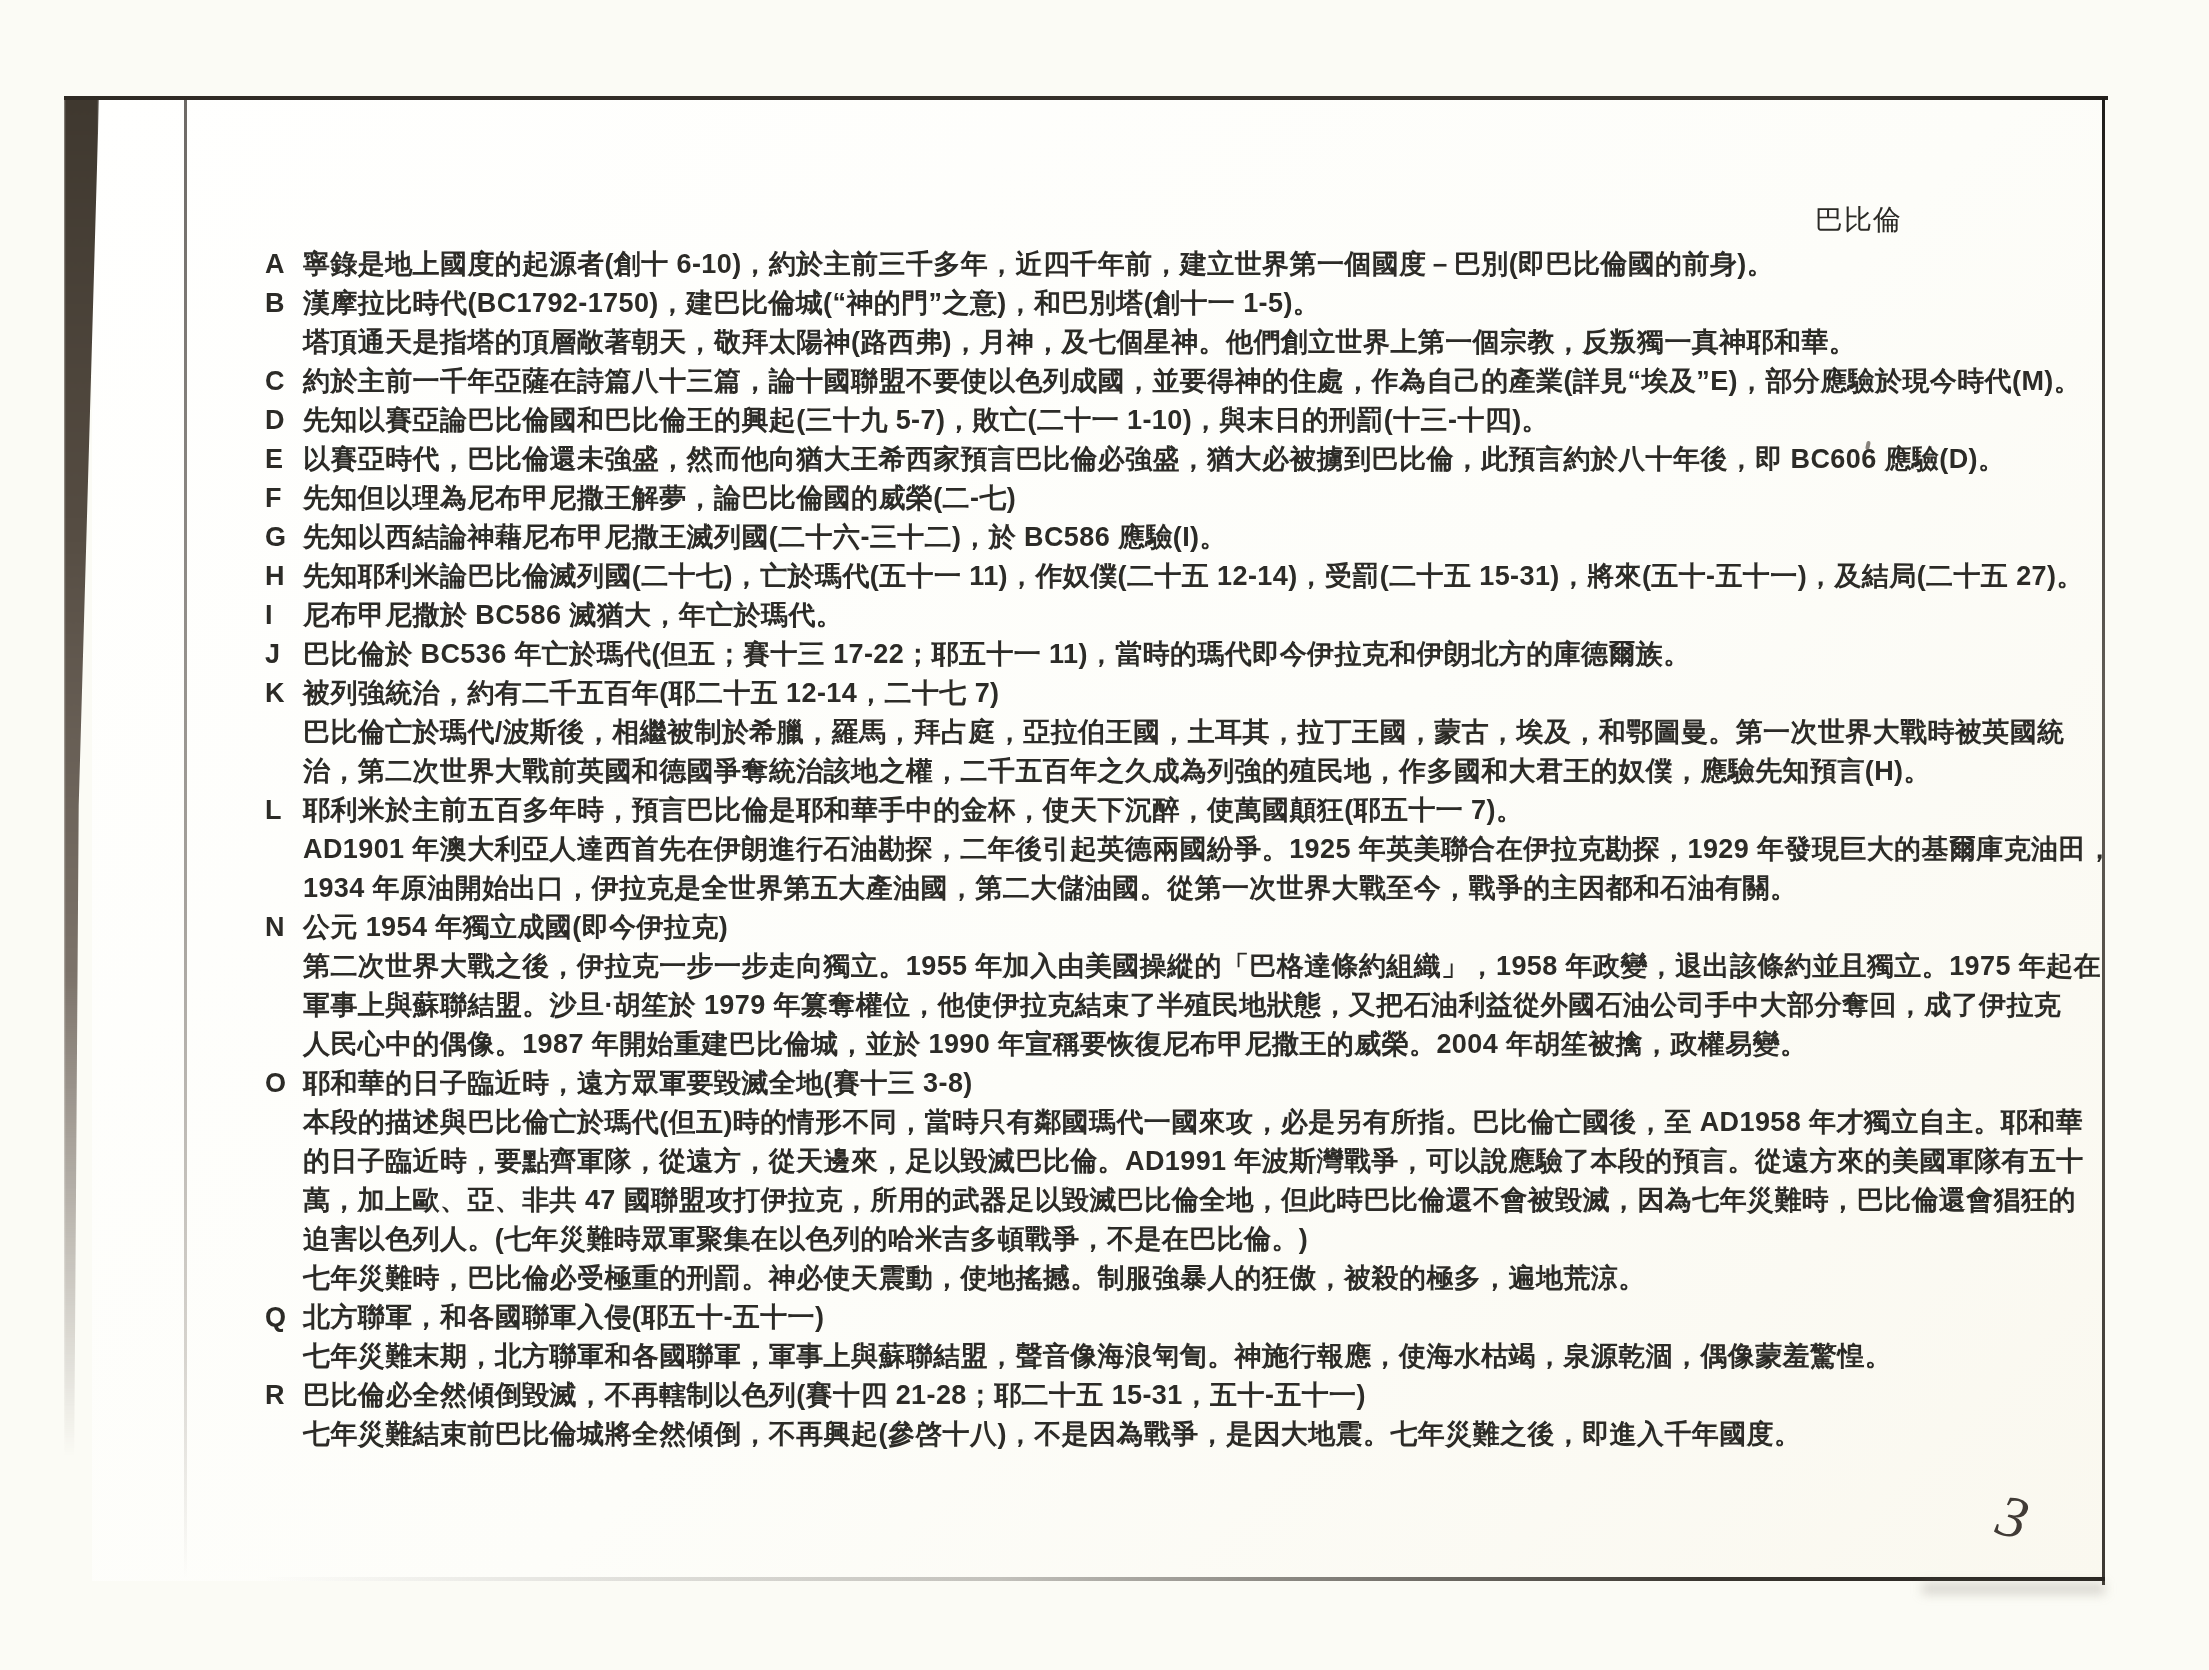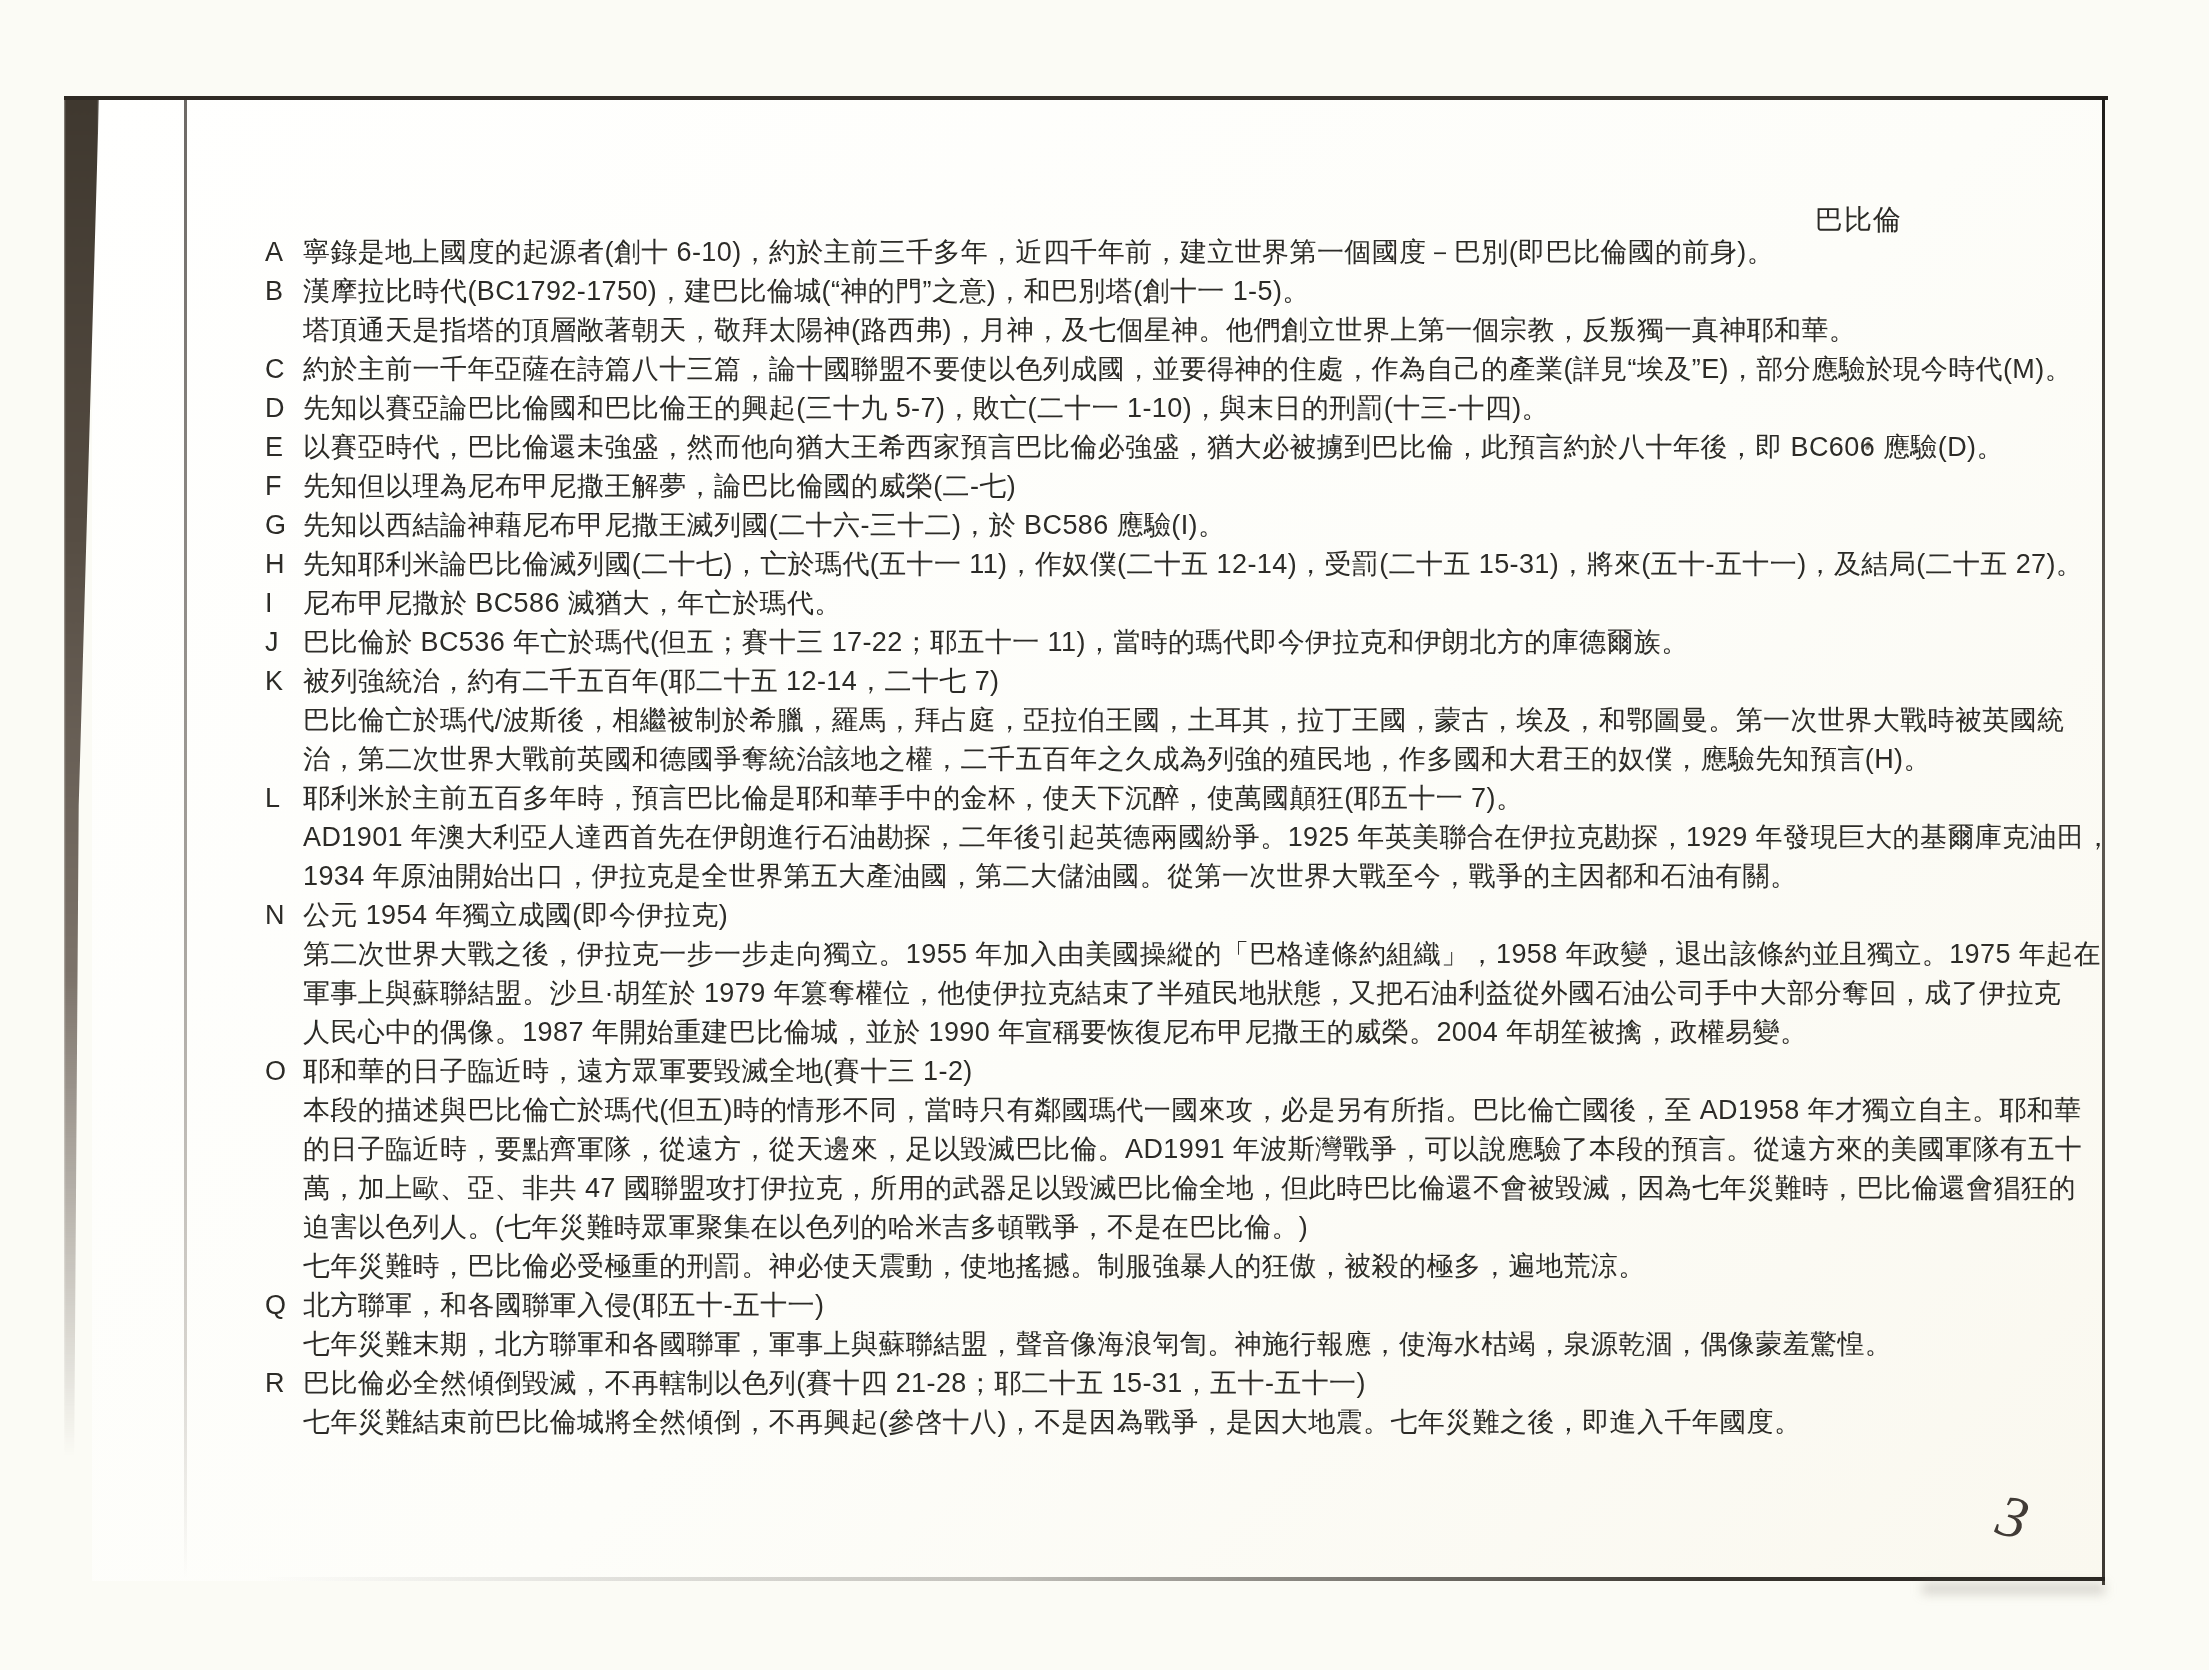--- a/index.html
+++ b/index.html
@@ -63,22 +63,23 @@
   }
 
   
   .doc-title {
     position: absolute; left: 1815px; top: 201px;
     font-size: 28px; color: #2b2a26;
     letter-spacing: 0.9px;
     white-space: nowrap;
   }
   .textblock {
-    position: absolute; left: 265px; top: 233px;
+    position: absolute; left: 265px; top: 245px;
     color: #2c2b27;
+    font-weight: bold;
   }
   .line {
     height: 39px; line-height: 39px;
     font-size: 27px;
     white-space: nowrap;
     letter-spacing: 0.4px;
   }
   .ltr {
     display: inline-block;
     width: 38px;
@@ -125,21 +126,21 @@
     <div class="line"><span class="ltr">K</span><span>被列強統治，約有二千五百年(耶二十五 12-14，二十七 7)</span></div>
     <div class="line"><span class="ltr"></span><span>巴比倫亡於瑪代/波斯後，相繼被制於希臘，羅馬，拜占庭，亞拉伯王國，土耳其，拉丁王國，蒙古，埃及，和鄂圖曼。第一次世界大戰時被英國統</span></div>
     <div class="line"><span class="ltr"></span><span>治，第二次世界大戰前英國和德國爭奪統治該地之權，二千五百年之久成為列強的殖民地，作多國和大君王的奴僕，應驗先知預言(H)。</span></div>
     <div class="line"><span class="ltr">L</span><span>耶利米於主前五百多年時，預言巴比倫是耶和華手中的金杯，使天下沉醉，使萬國顛狂(耶五十一 7)。</span></div>
     <div class="line"><span class="ltr"></span><span>AD1901 年澳大利亞人達西首先在伊朗進行石油勘探，二年後引起英德兩國紛爭。1925 年英美聯合在伊拉克勘探，1929 年發現巨大的基爾庫克油田，</span></div>
     <div class="line"><span class="ltr"></span><span>1934 年原油開始出口，伊拉克是全世界第五大產油國，第二大儲油國。從第一次世界大戰至今，戰爭的主因都和石油有關。</span></div>
     <div class="line"><span class="ltr">N</span><span>公元 1954 年獨立成國(即今伊拉克)</span></div>
     <div class="line"><span class="ltr"></span><span>第二次世界大戰之後，伊拉克一步一步走向獨立。1955 年加入由美國操縱的「巴格達條約組織」，1958 年政變，退出該條約並且獨立。1975 年起在</span></div>
     <div class="line"><span class="ltr"></span><span>軍事上與蘇聯結盟。沙旦·胡笙於 1979 年篡奪權位，他使伊拉克結束了半殖民地狀態，又把石油利益從外國石油公司手中大部分奪回，成了伊拉克</span></div>
     <div class="line"><span class="ltr"></span><span>人民心中的偶像。1987 年開始重建巴比倫城，並於 1990 年宣稱要恢復尼布甲尼撒王的威榮。2004 年胡笙被擒，政權易變。</span></div>
-    <div class="line"><span class="ltr">O</span><span>耶和華的日子臨近時，遠方眾軍要毀滅全地(賽十三 1-2)</span></div>
+    <div class="line"><span class="ltr">O</span><span>耶和華的日子臨近時，遠方眾軍要毀滅全地(賽十三 3-8)</span></div>
     <div class="line"><span class="ltr"></span><span>本段的描述與巴比倫亡於瑪代(但五)時的情形不同，當時只有鄰國瑪代一國來攻，必是另有所指。巴比倫亡國後，至 AD1958 年才獨立自主。耶和華</span></div>
     <div class="line"><span class="ltr"></span><span>的日子臨近時，要點齊軍隊，從遠方，從天邊來，足以毀滅巴比倫。AD1991 年波斯灣戰爭，可以說應驗了本段的預言。從遠方來的美國軍隊有五十</span></div>
     <div class="line"><span class="ltr"></span><span>萬，加上歐、亞、非共 47 國聯盟攻打伊拉克，所用的武器足以毀滅巴比倫全地，但此時巴比倫還不會被毀滅，因為七年災難時，巴比倫還會猖狂的</span></div>
     <div class="line"><span class="ltr"></span><span>迫害以色列人。(七年災難時眾軍聚集在以色列的哈米吉多頓戰爭，不是在巴比倫。)</span></div>
     <div class="line"><span class="ltr"></span><span>七年災難時，巴比倫必受極重的刑罰。神必使天震動，使地搖撼。制服強暴人的狂傲，被殺的極多，遍地荒涼。</span></div>
     <div class="line"><span class="ltr">Q</span><span>北方聯軍，和各國聯軍入侵(耶五十-五十一)</span></div>
     <div class="line"><span class="ltr"></span><span>七年災難末期，北方聯軍和各國聯軍，軍事上與蘇聯結盟，聲音像海浪匉訇。神施行報應，使海水枯竭，泉源乾涸，偶像蒙羞驚惶。</span></div>
     <div class="line"><span class="ltr">R</span><span>巴比倫必全然傾倒毀滅，不再轄制以色列(賽十四 21-28；耶二十五 15-31，五十-五十一)</span></div>
     <div class="line"><span class="ltr"></span><span>七年災難結束前巴比倫城將全然傾倒，不再興起(參啓十八)，不是因為戰爭，是因大地震。七年災難之後，即進入千年國度。</span></div>
   </div>

